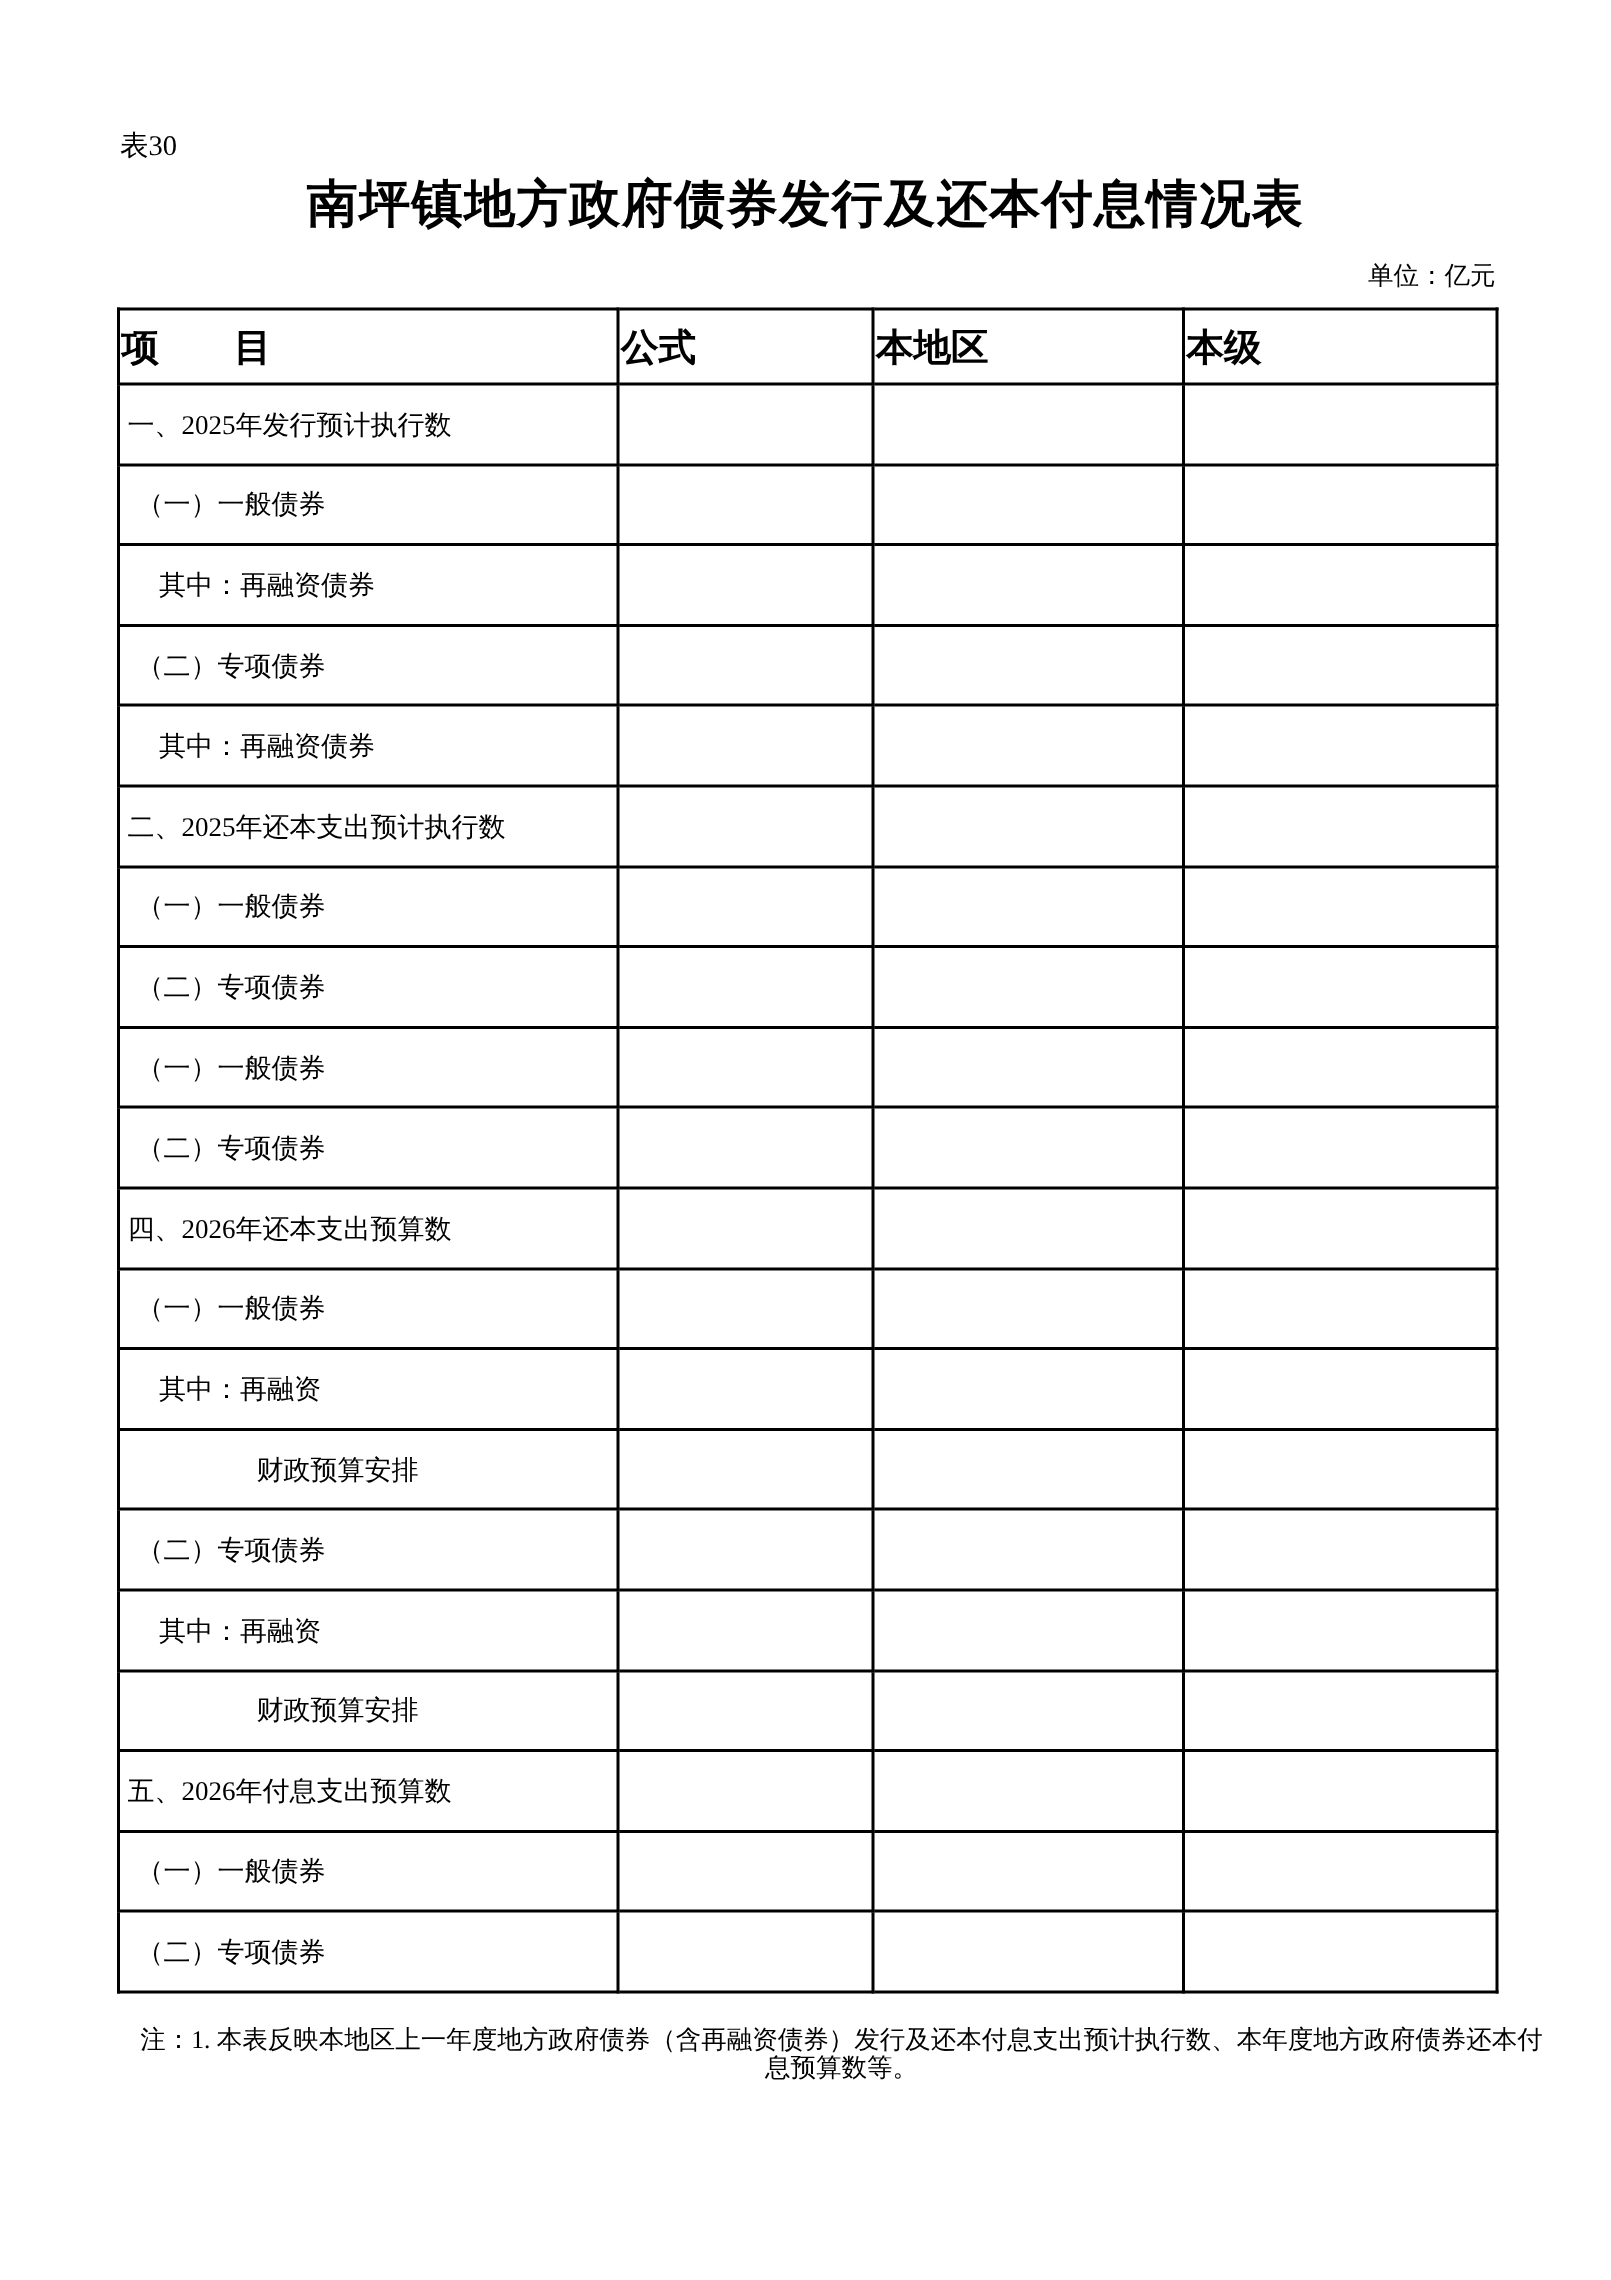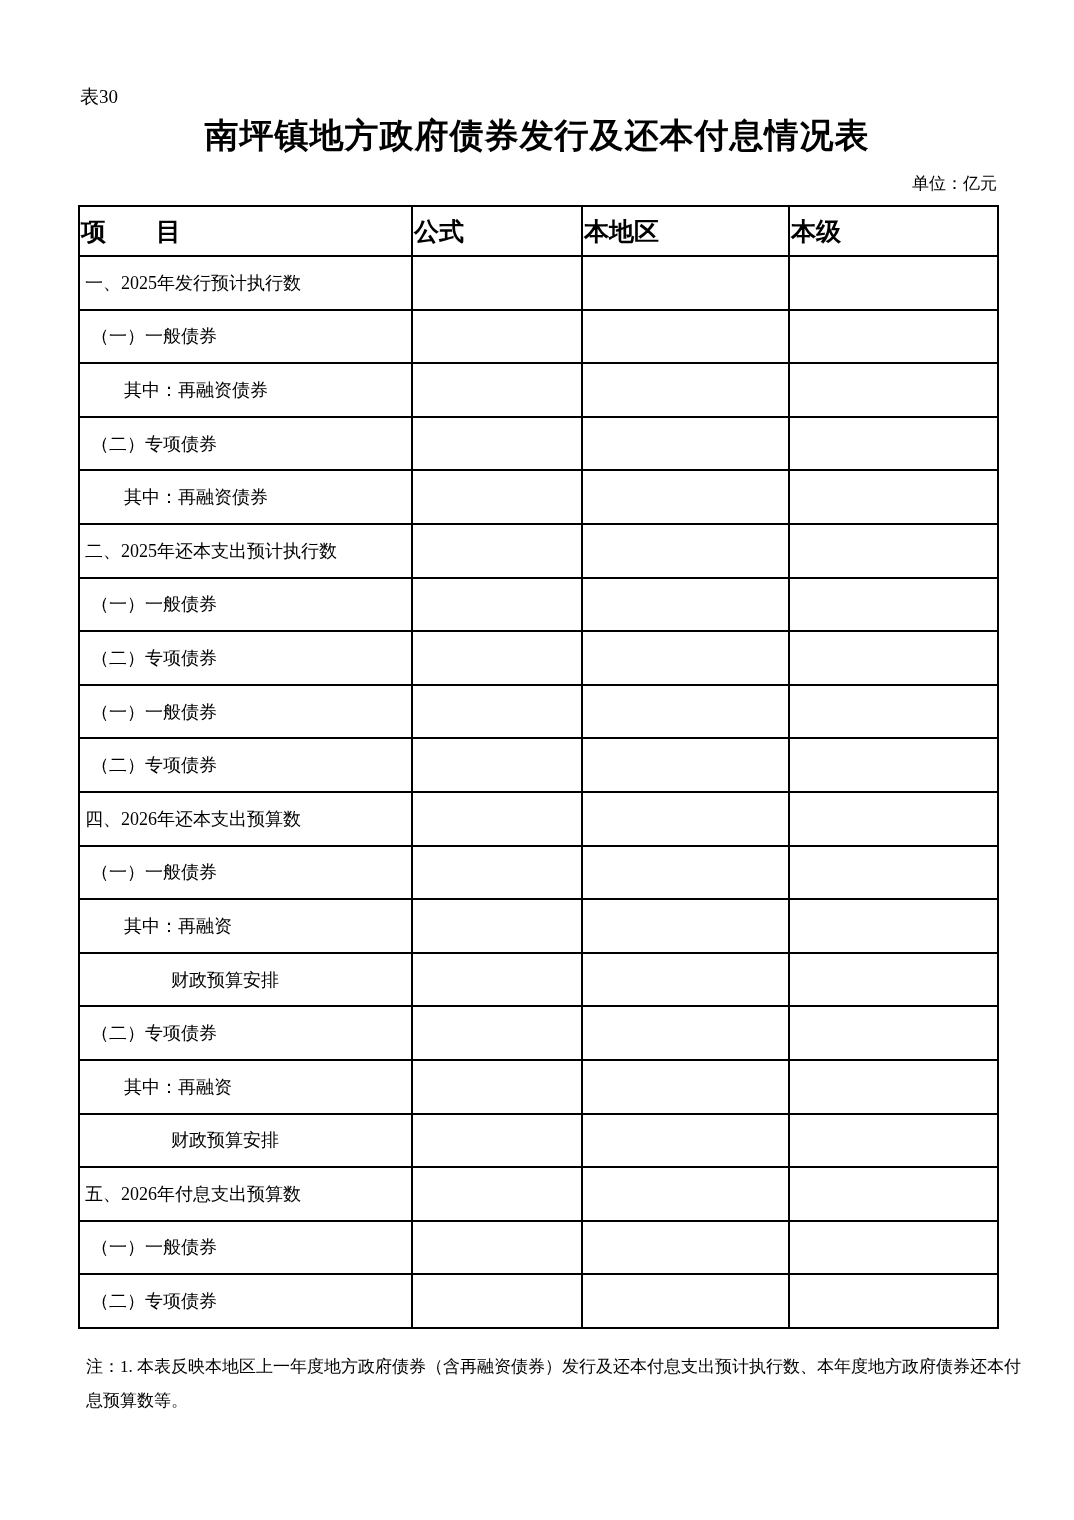--- a/index.html
+++ b/index.html
@@ -54,29 +54,30 @@
     font-weight: bold;
     text-align: left;
   }
   table.main td {
     height: 49.6px;
     font-size: 18px;
   }
   td.lab { text-align: left; }
   td.ind0 { padding-left: 5px; }
   td.ind1 { padding-left: 11px; }
-  td.ind2 { padding-left: 44px; }
+  td.ind2 { padding-left: 26px; }
   td.ind3 { padding-left: 91px; }
   .notes {
     position: absolute;
     left: 86px;
     top: 1350px;
     width: 950px;
     font-size: 17px;
-    line-height: 34px;
+    line-height: 19px;
+    text-align: center;
   }
   .note-line2 { text-indent: 34px; }
 </style>
 </head>
 <body>
 
 <div class="table-no">表30</div>
 <div class="doc-title">南坪镇地方政府债券发行及还本付息情况表</div>
 <div class="unit-label">单位：亿元</div>
 

